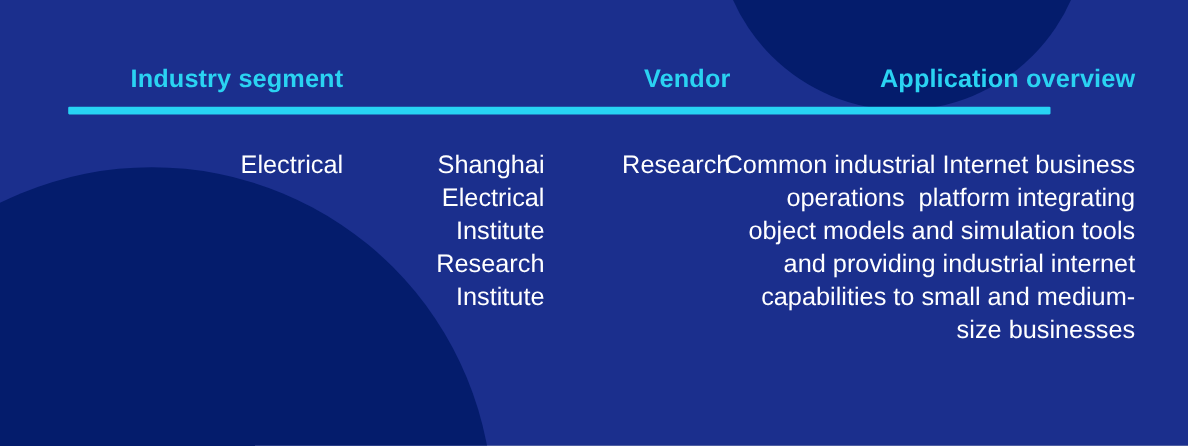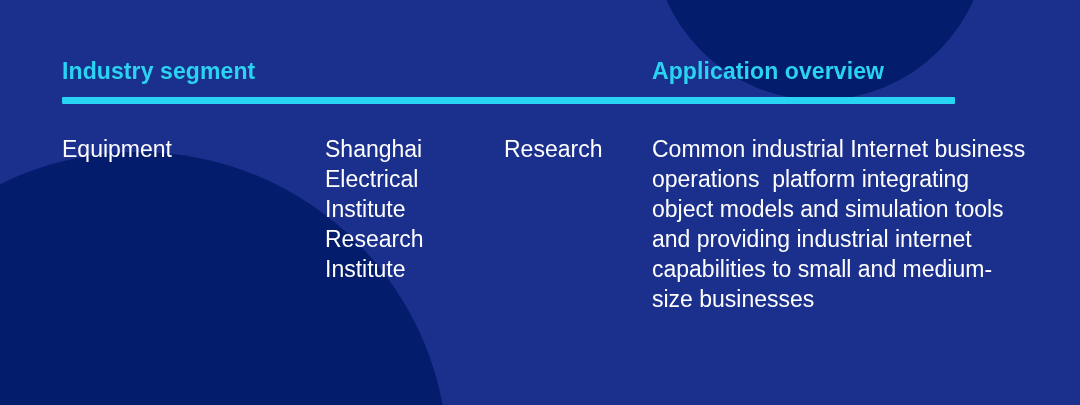--- a/index.html
+++ b/index.html
@@ -46,20 +46,21 @@
   }
   .row {
     position: absolute;
     left: 0;
     width: 1080px;
     display: block;
   }
   .cell {
     position: absolute;
     top: 0;
+    text-align: right;
   }
   
   #header-row {
     top: 56px;
     height: 34px;
   }
   #header-row .cell {
     font-size: 23px;
     font-weight: bold;
     color: #2ad3f2;
@@ -100,26 +101,27 @@
 
 <div id="slide">
 
   <div class="deco-circle" id="circle-topright"></div>
   <div class="deco-circle" id="circle-bottomleft"></div>
 
   <div id="table">
 
     <div class="row" id="header-row">
       <div class="cell col-industry">Industry segment</div>
+      <div class="cell col-vendor">Vendor</div>
       <div class="cell col-overview">Application overview</div>
     </div>
 
     <div id="rule"></div>
 
     <div class="row" id="body-row">
-      <div class="cell col-industry">Equipment</div>
+      <div class="cell col-industry">Electrical</div>
       <div class="cell col-customer">Shanghai Electrical Institute Research Institute</div>
       <div class="cell col-vendor">Research</div>
       <div class="cell col-overview overview-text">Common industrial Internet business operations  platform integrating object models and simulation tools and providing industrial internet capabilities to small and medium-size businesses</div>
     </div>
 
   </div>
 </div>
 
 </body></html>

